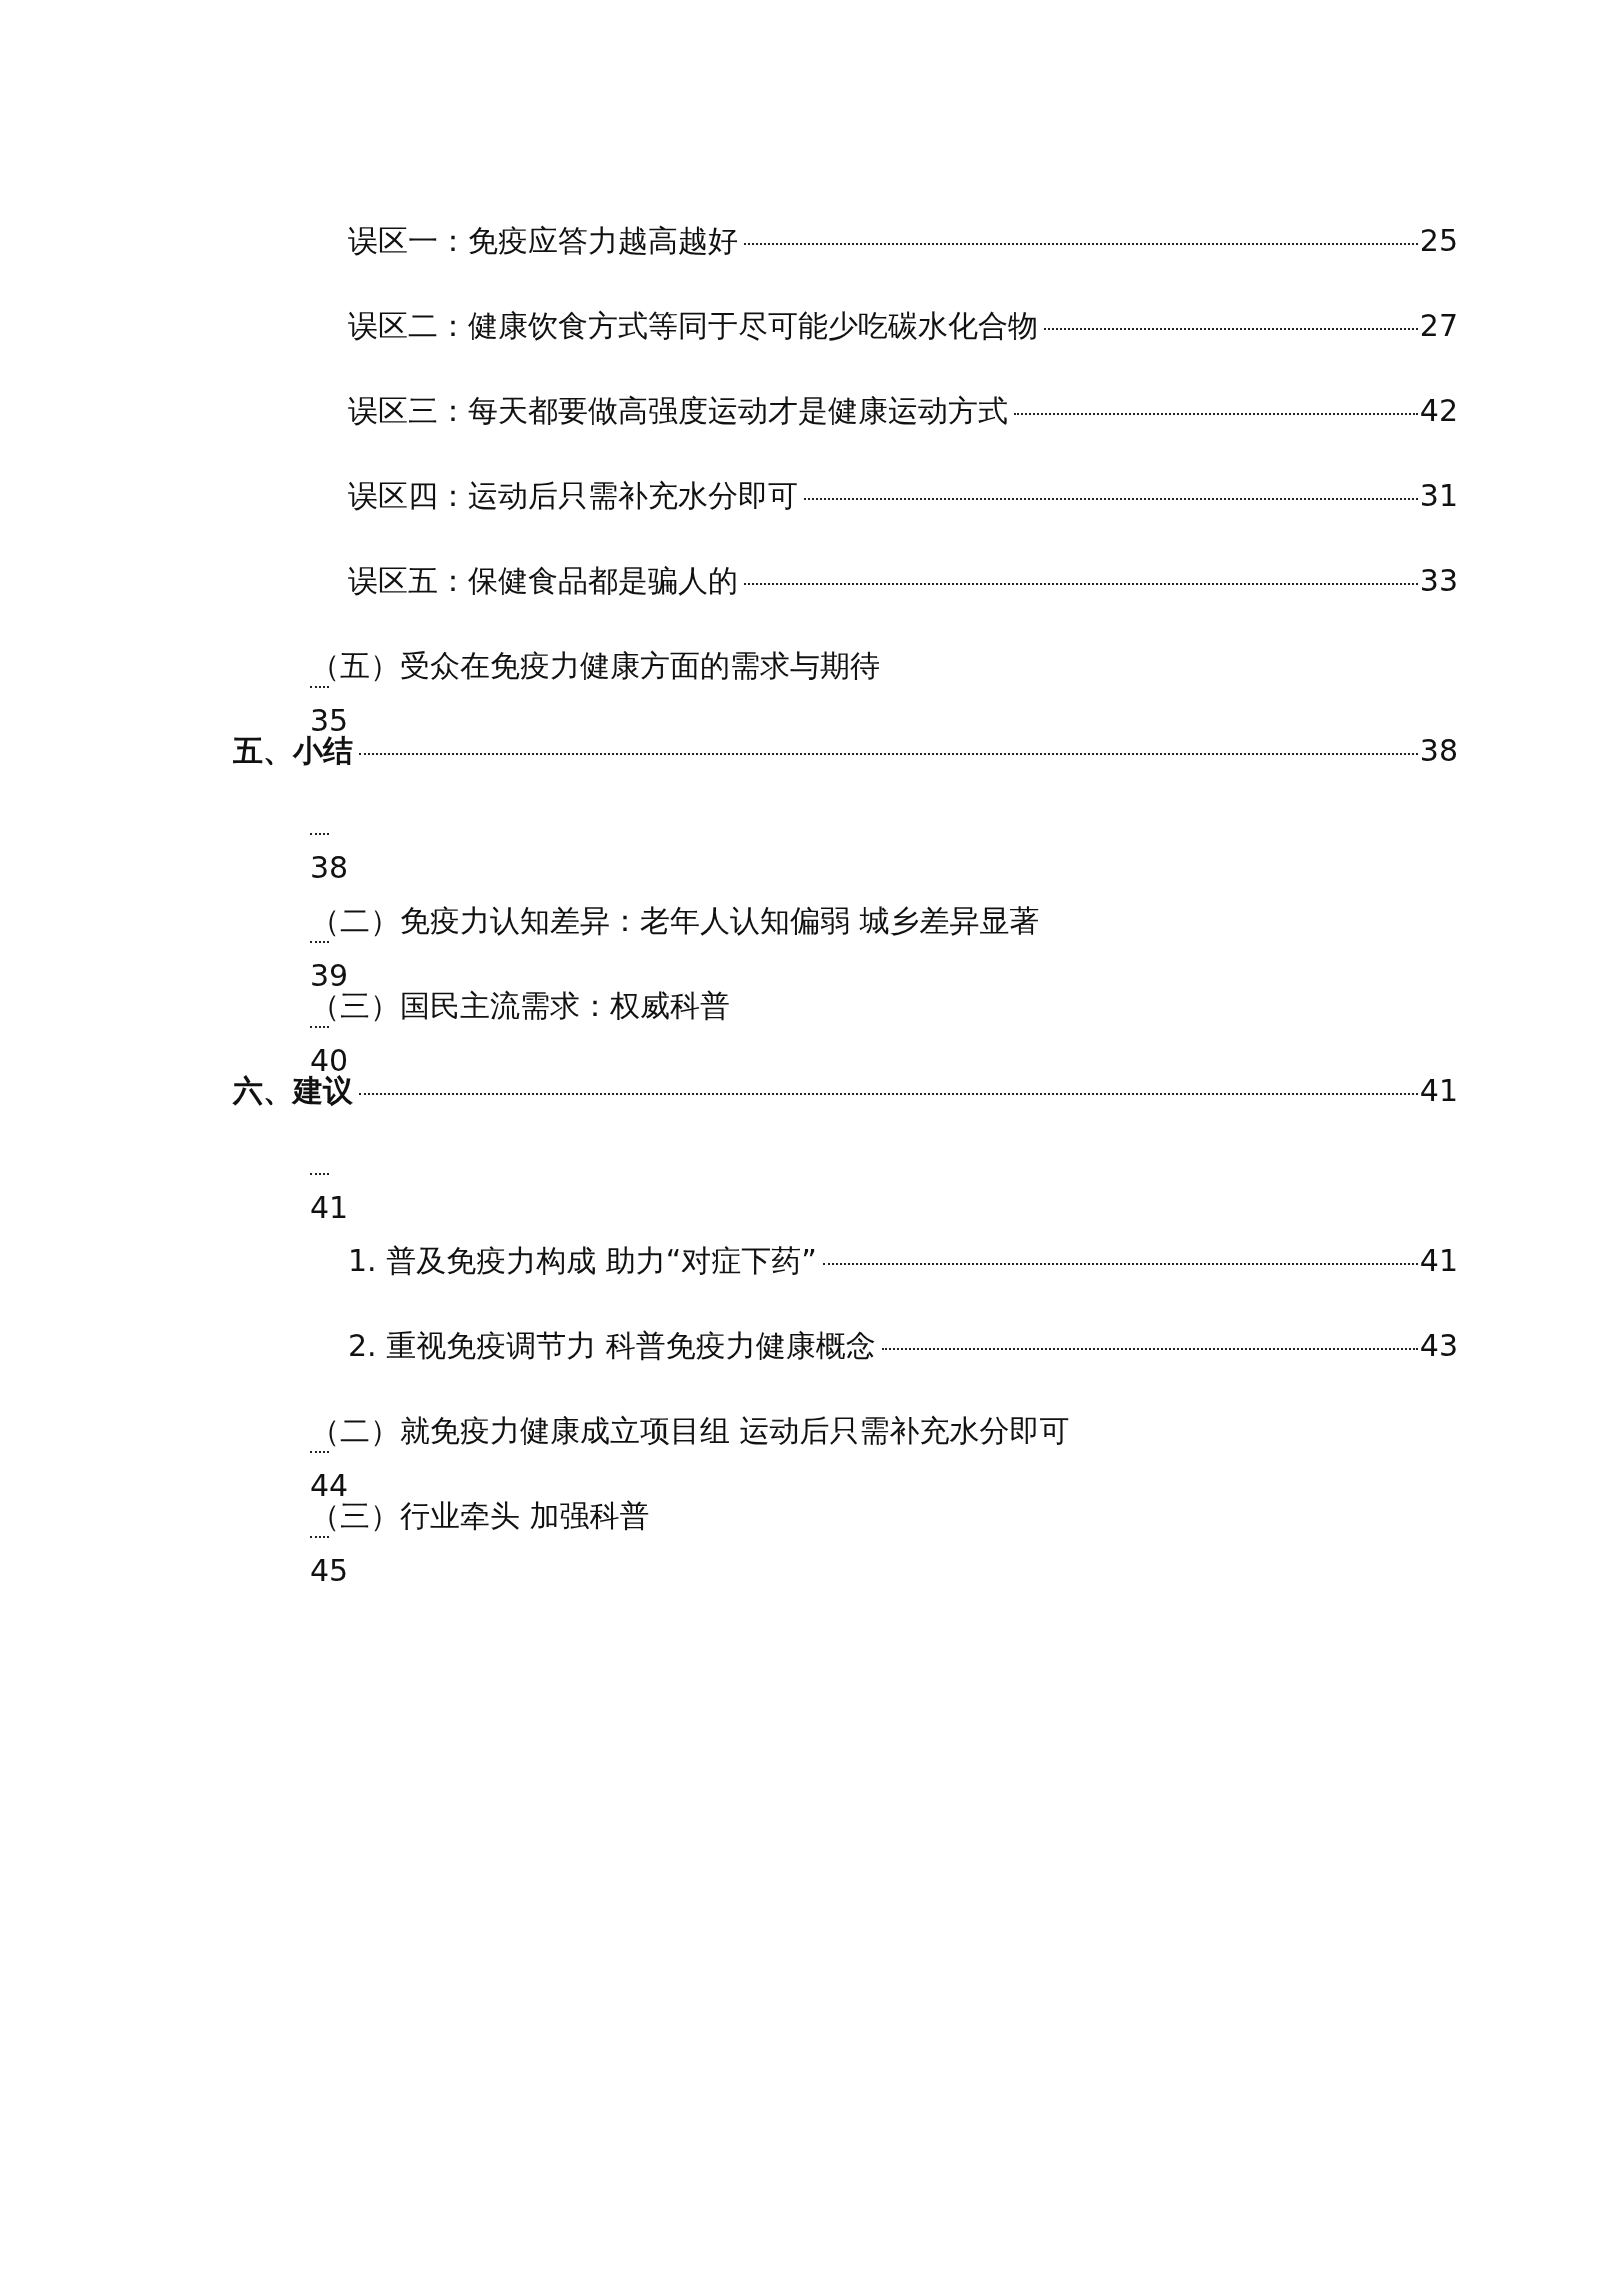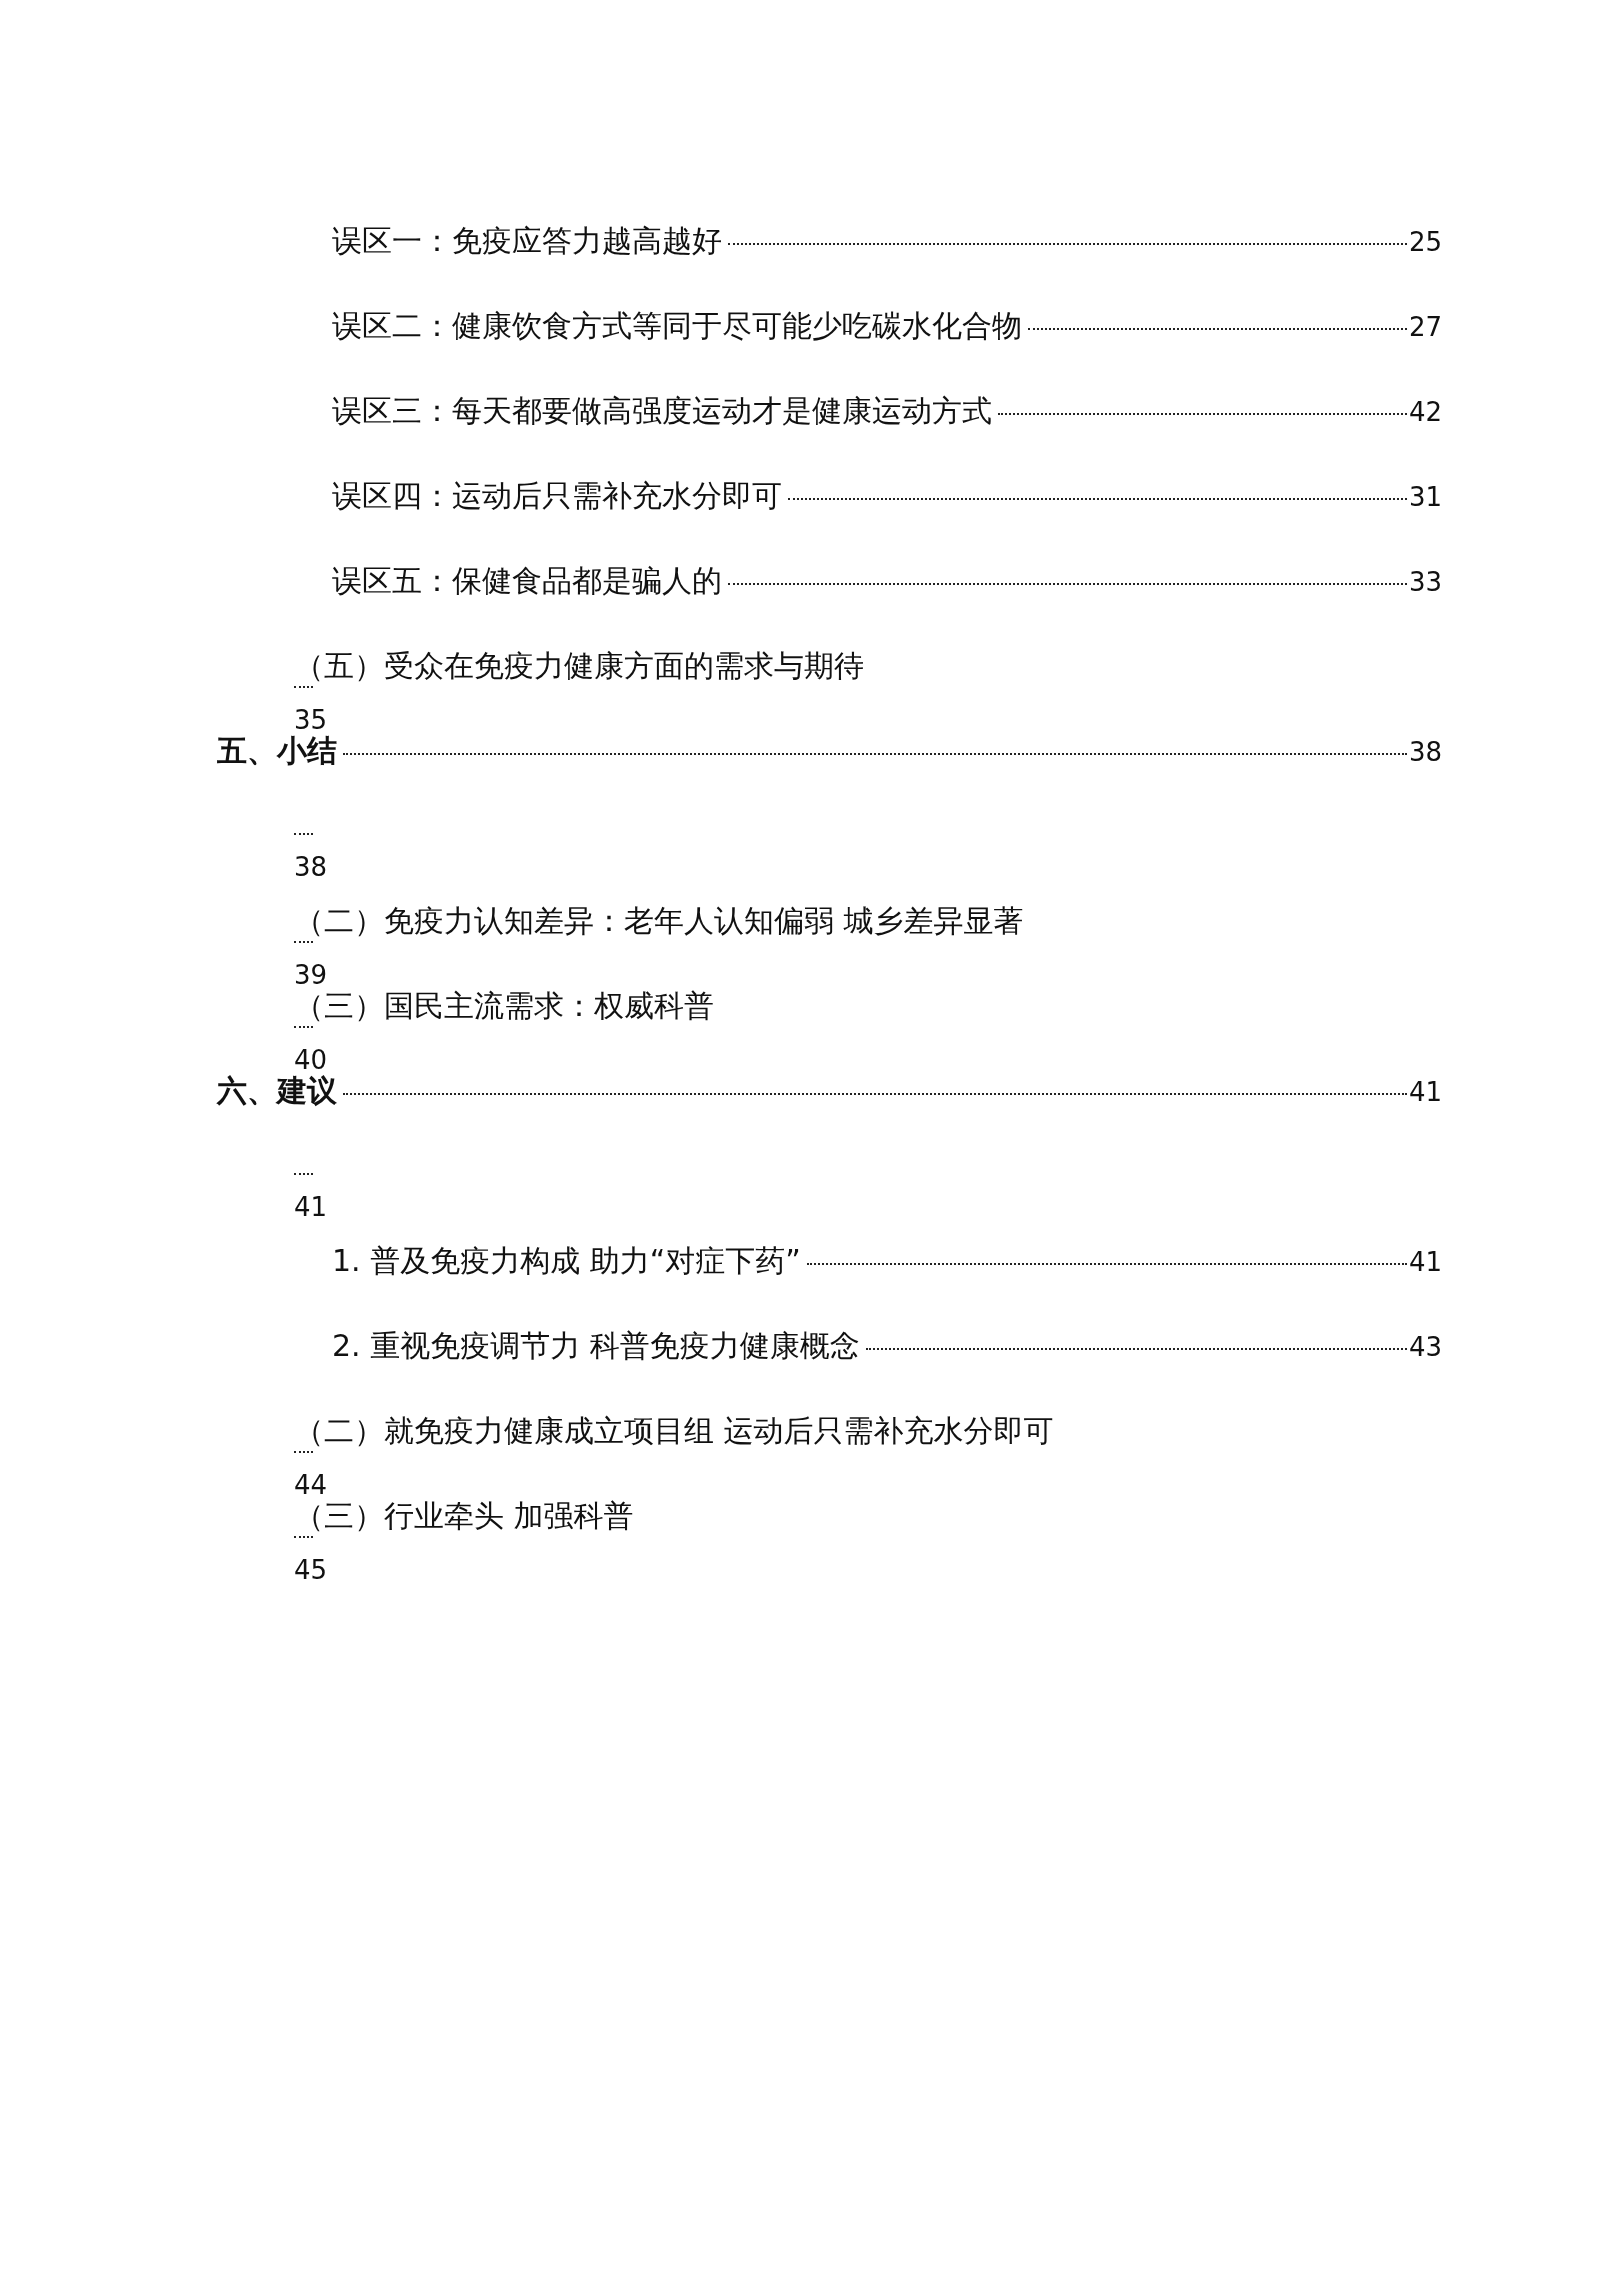--- a/index.html
+++ b/index.html
@@ -18,21 +18,21 @@
     .page {
       position: absolute;
       left: 0;
       top: 0;
       width: 1621px;
       height: 2293px;
       background: #ffffff;
     }
     .toc {
       position: absolute;
-      left: 217px;
+      left: 233px;
       top: 214px;
       width: 1225px;
     }
     .toc-entry {
       display: flex;
       align-items: baseline;
       height: 85px;
       line-height: 53px;
       font-size: 30px;
       white-space: nowrap;
@@ -48,21 +48,21 @@
       flex: 1 1 auto;
       margin: 0 2px 0 5.9px;
       border-bottom: 2.9px dotted #222222;
       position: relative;
       top: -5.9px;
       min-width: 19.6px;
     }
     .toc-page {
       flex: 0 0 auto;
       font-weight: normal;
-      font-size: 26px;
+      font-size: 30px;
       text-align: left;
     }
   </style>
 </head>
 <body>
 
 <div class="page">
   <div class="toc">
 
     <div class="toc-entry level-3">

